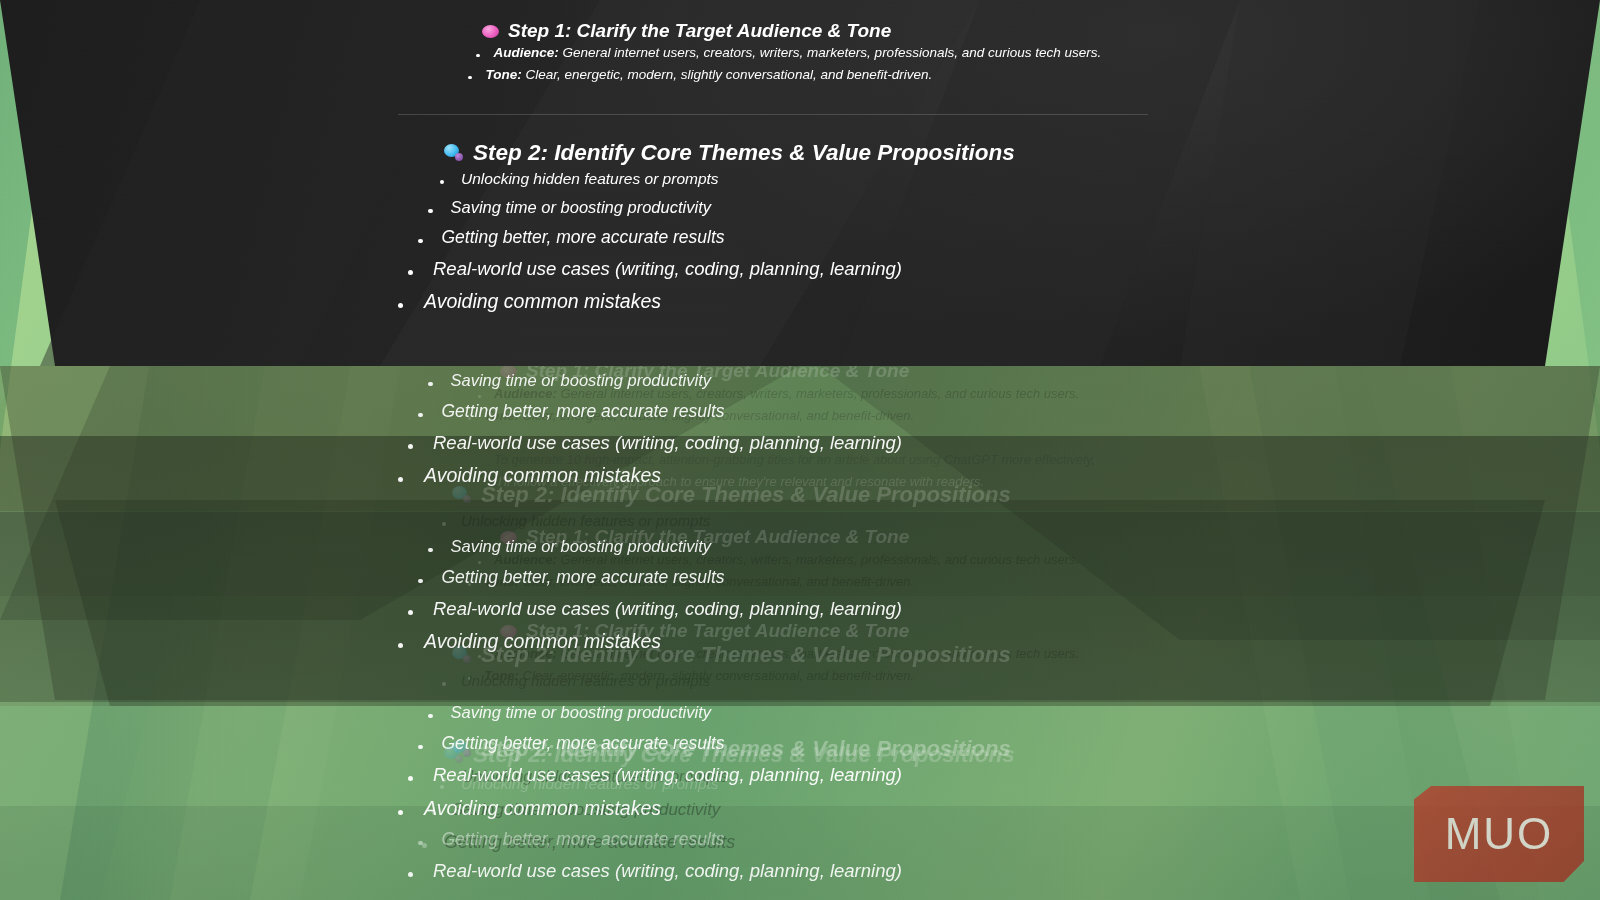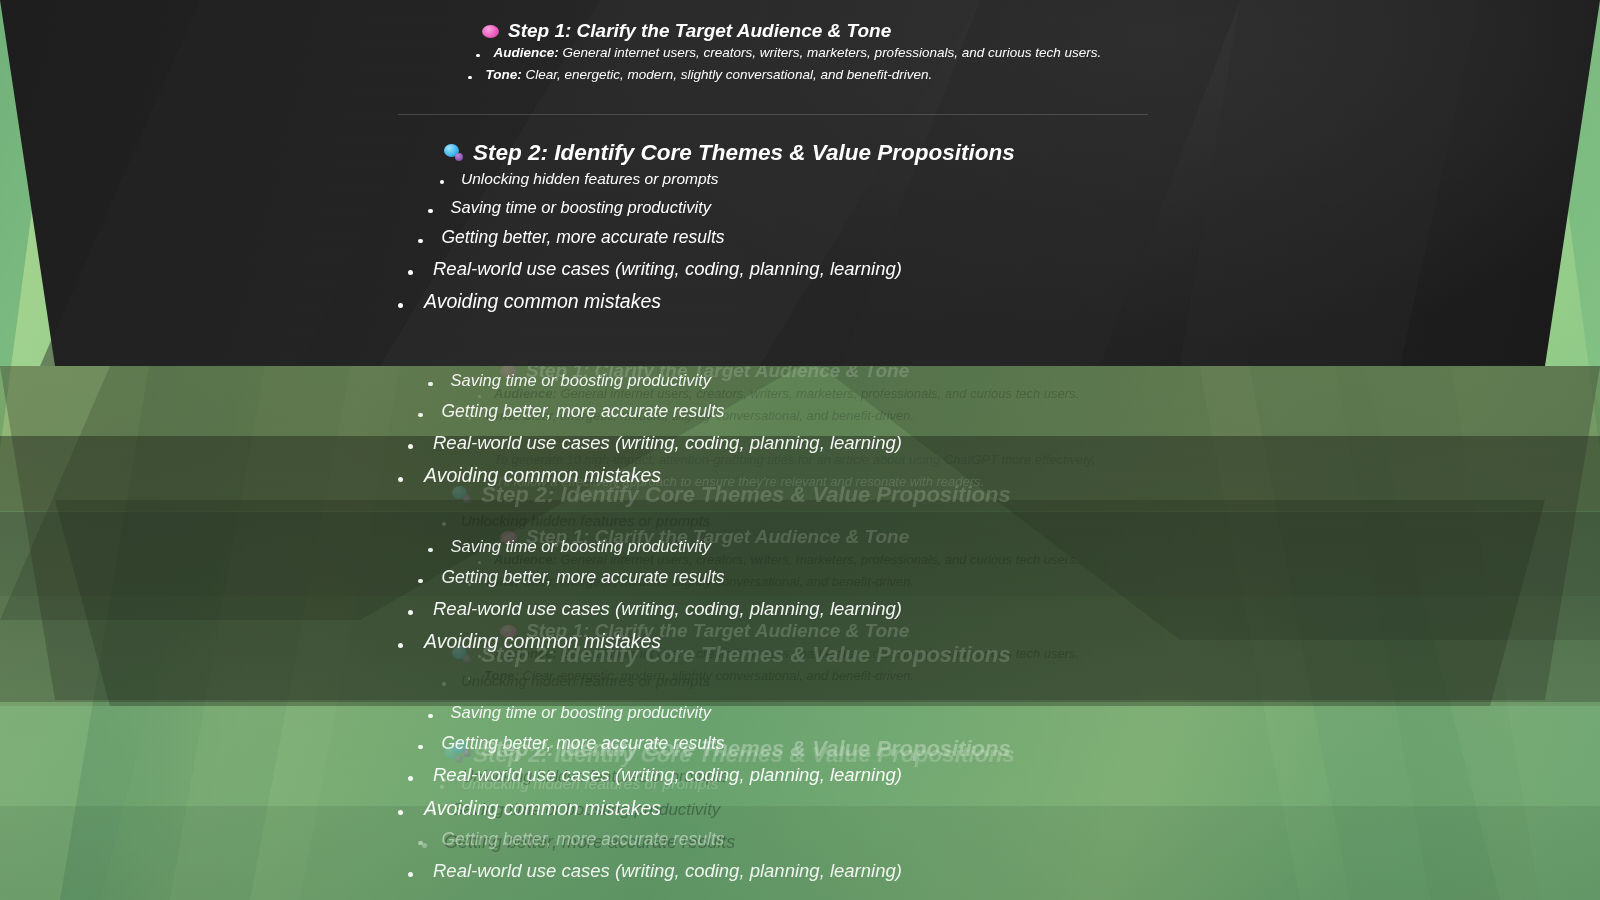--- a/index.html
+++ b/index.html
@@ -444,14 +444,17 @@
       <span>Step 2: Identify Core Themes &amp; Value Propositions</span>
     </div>
     <div class="bullet-row" style="position:absolute;left:440px;top:775px;font-size:15.5px;color:#fff;">
       <span class="bullet-dot" style="width:4px;height:4px;margin-right:17px;"></span>
       <span class="bullet-text">Unlocking hidden features or prompts</span>
     </div>
   </div>
 
   <div class="noise"></div>
 
+  <div class="muo">
+    <span class="muo-text">MUO</span>
+  </div>
 
 </div>
 
 </body></html>

